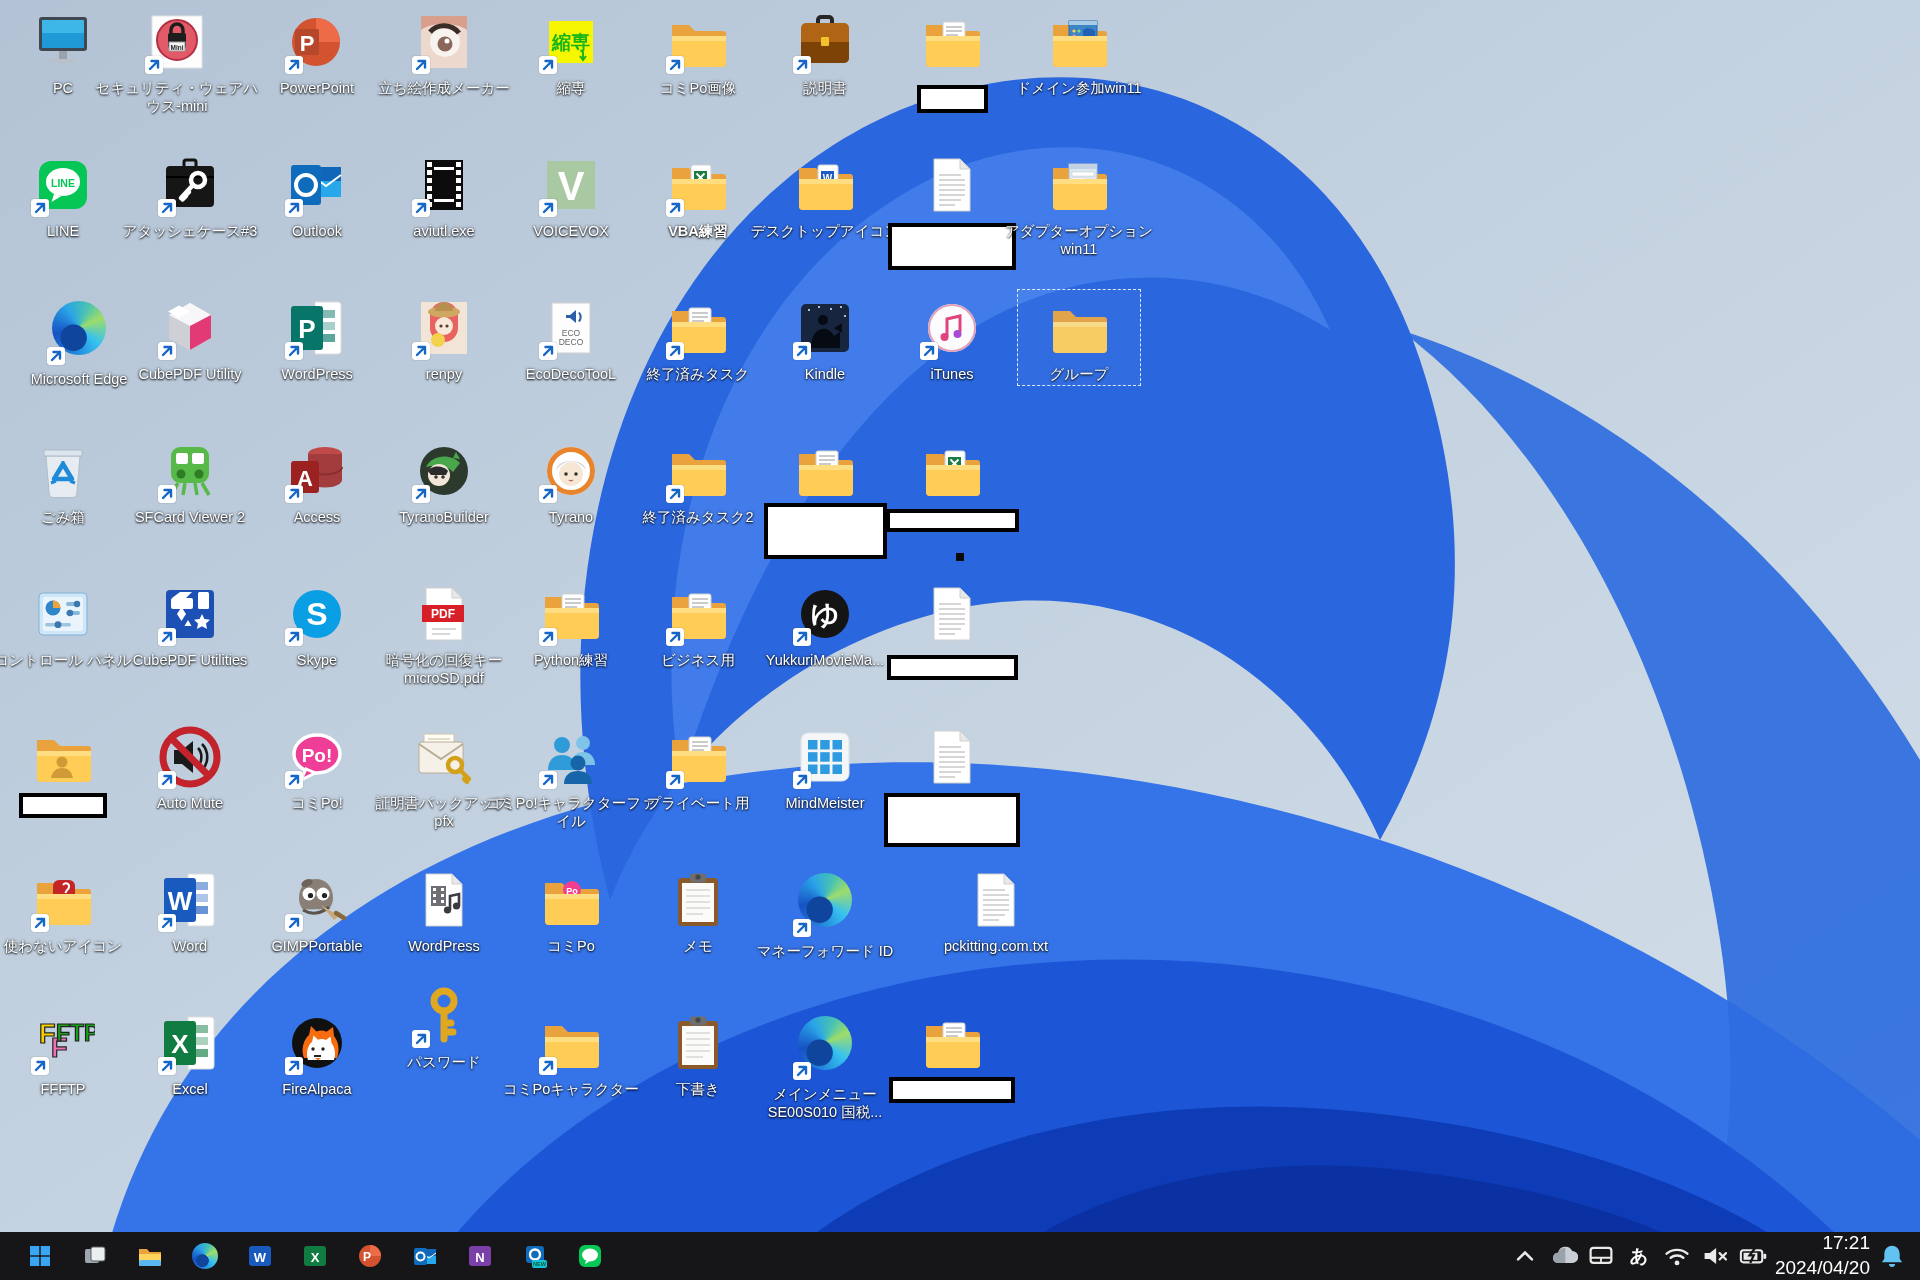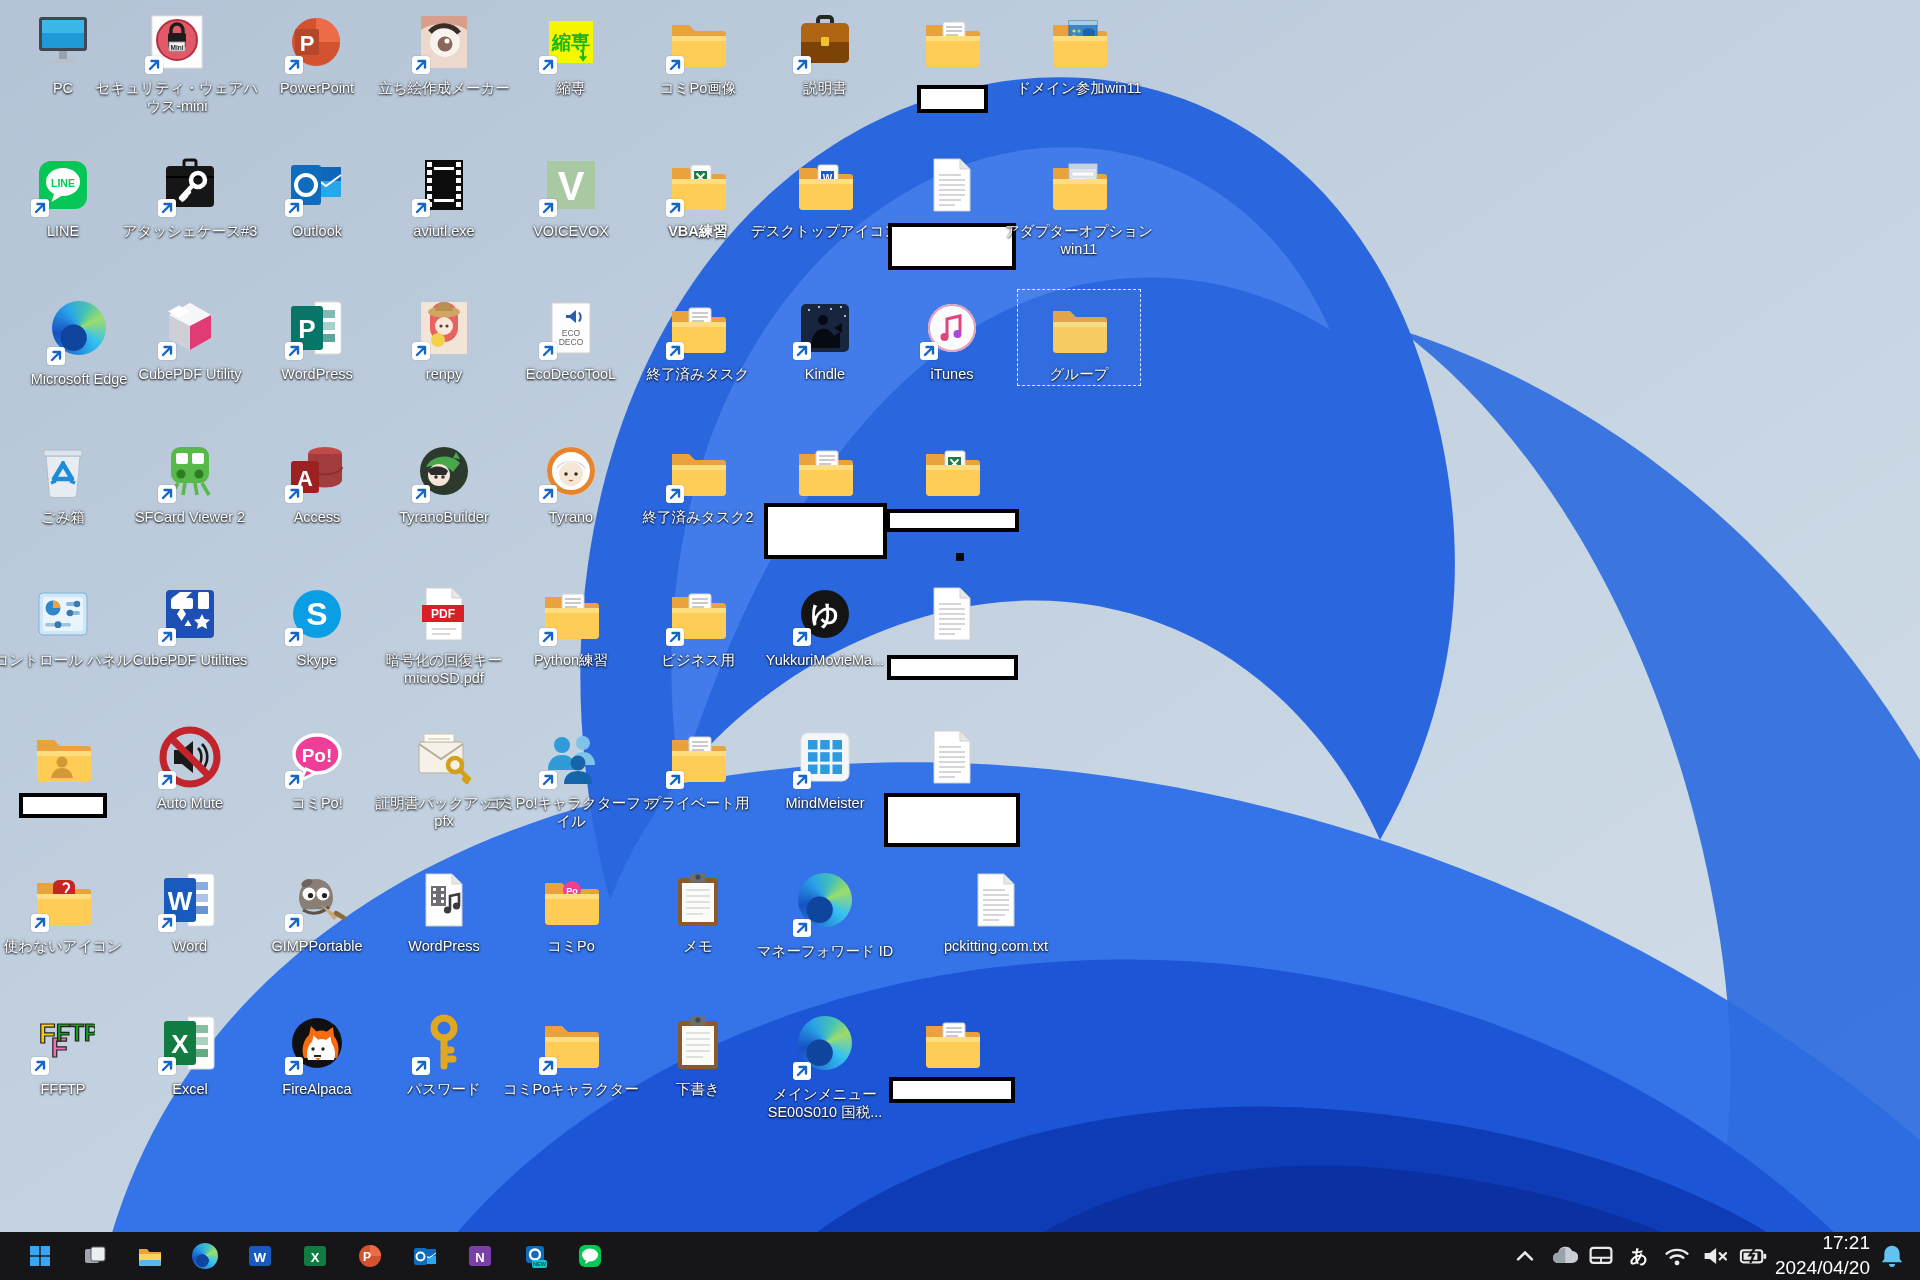--- a/index.html
+++ b/index.html
@@ -1050,21 +1050,21 @@
             <path d="M30 47l3 2.5 3-2.5z" fill="#e8742c"></path>
           </svg>
           <span class="sc">
             <svg viewBox="0 0 18 18">
               <path d="M5 13L13 5M6.5 5H13v6.5" stroke="#1666c8" stroke-width="2.4" fill="none" stroke-linecap="round" stroke-linejoin="round"></path>
             </svg>
           </span>
         </div>
         <div class="lbl">FireAlpaca</div>
       </div>
-      <div class="dicon" style="left: 396px; top: 1011px;">
+      <div class="dicon" style="left: 396px; top: 984px;">
         <div class="ibox">
           <svg viewBox="0 0 64 64">
             <circle cx="32" cy="17" r="10" fill="none" stroke="#e0a820" stroke-width="7"></circle>
             <path d="M32 27v28m0-7h9m-9-9h7" stroke="#e0a820" stroke-width="7" stroke-linecap="round"></path>
           </svg>
           <span class="sc">
             <svg viewBox="0 0 18 18">
               <path d="M5 13L13 5M6.5 5H13v6.5" stroke="#1666c8" stroke-width="2.4" fill="none" stroke-linecap="round" stroke-linejoin="round"></path>
             </svg>
           </span>

